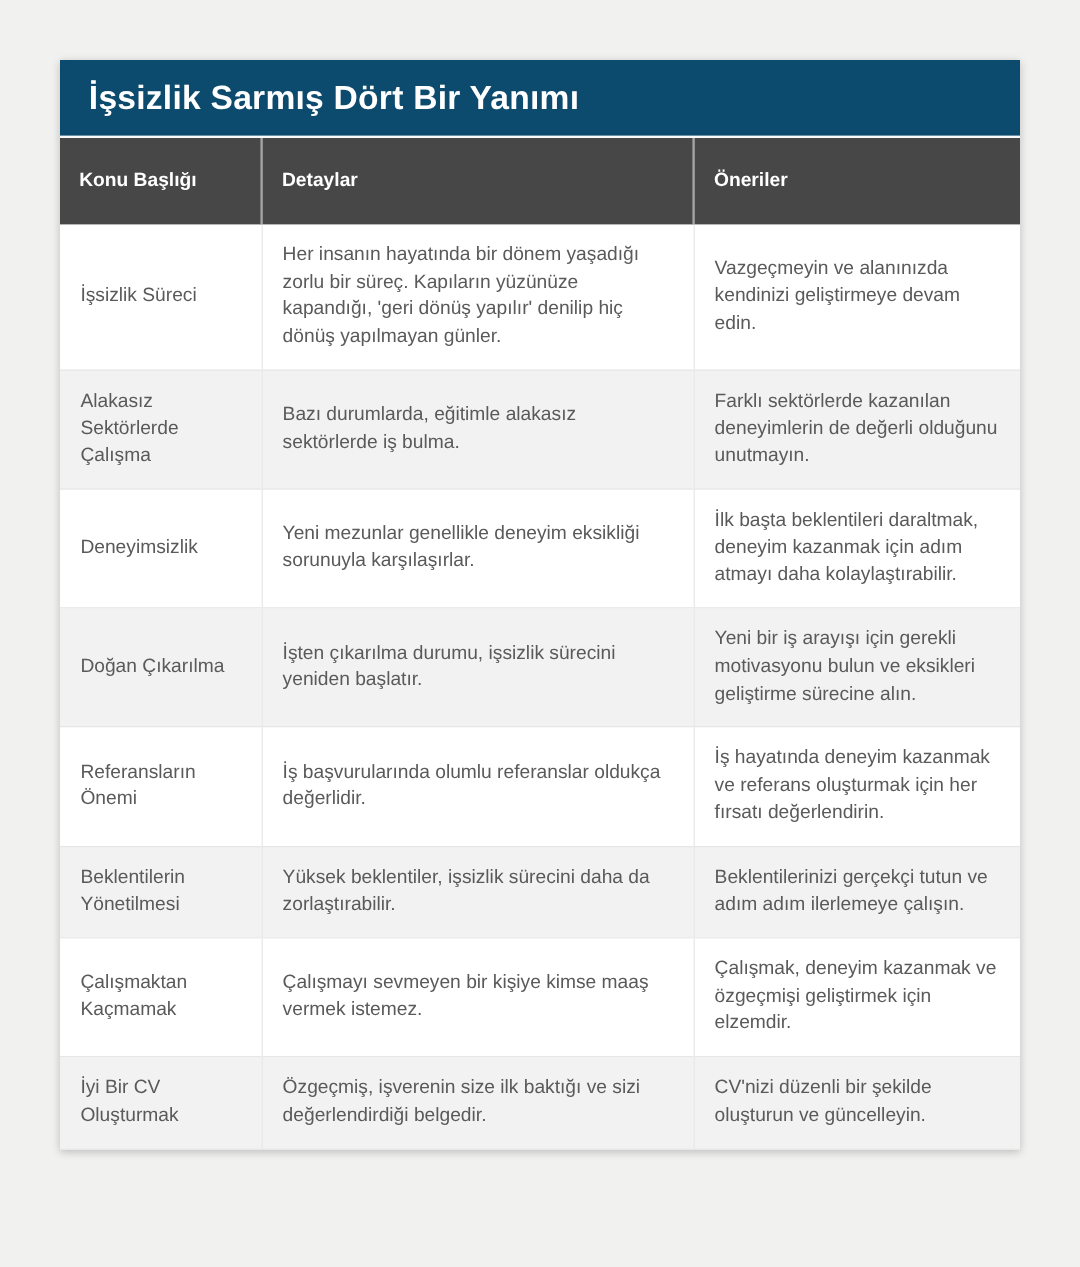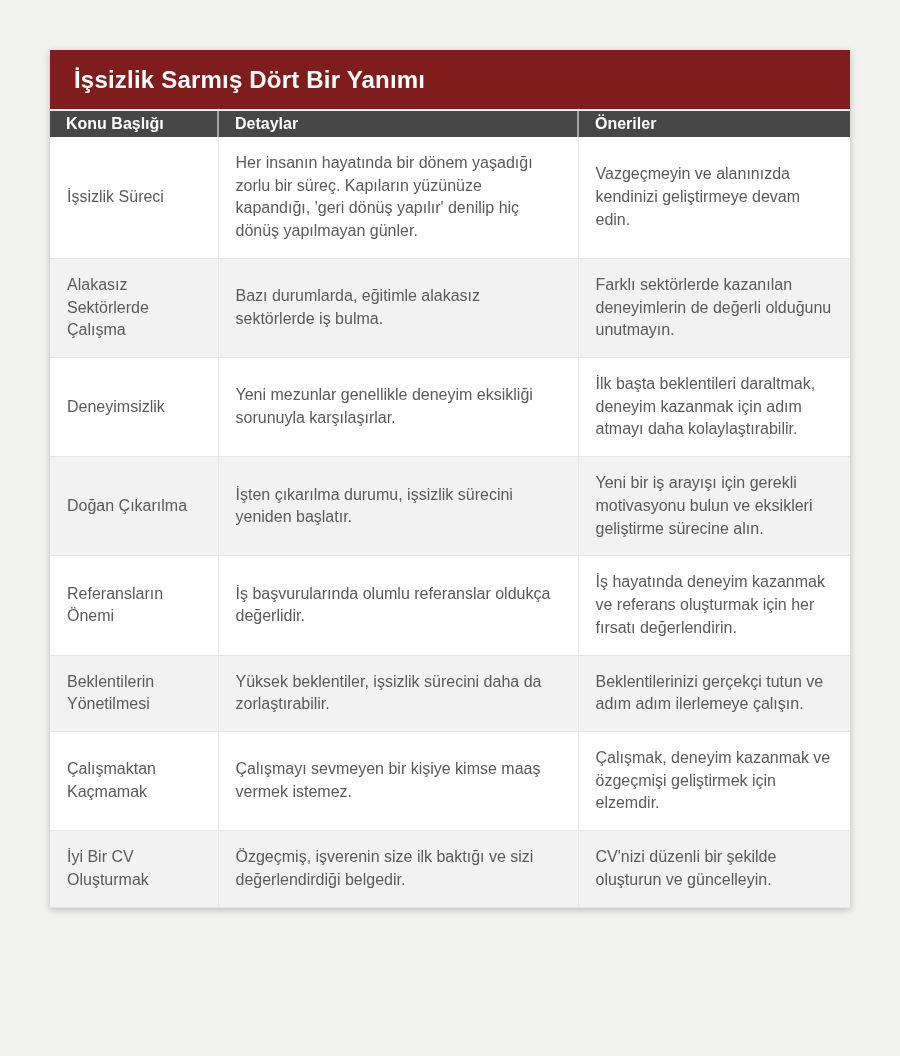--- a/index.html
+++ b/index.html
@@ -8,43 +8,43 @@
     background: #f1f1f0;
     font-family: "Liberation Sans", "DejaVu Sans", sans-serif;
   }
   .card {
     width: 800px;
     margin: 50px auto 0;
     background: #ffffff;
     box-shadow: 0 2px 7px rgba(0,0,0,0.22);
   }
   .title-bar {
-    background: #7f1d1d;
+    background: #0c4a6e;
     color: #ffffff;
-    font-size: 24px;
+    font-size: 28px;
     font-weight: bold;
     padding: 16px 24px 15px;
     letter-spacing: 0.2px;
     border-bottom: 2px solid #fafaf9;
   }
   table.topics {
     width: 100%;
     border-collapse: collapse;
     table-layout: fixed;
   }
   col.c-topic   { width: 21%; }
   col.c-details { width: 45%; }
   col.c-suggest { width: 34%; }
   thead th {
     background: #474747;
     color: #ffffff;
     font-size: 16px;
     font-weight: bold;
     text-align: left;
-    padding: 4px 16px;
+    padding: 27px 16px;
   }
   thead th + th { border-left: 2px solid #a3a3a3; }
   tbody td {
     font-size: 16px;
     line-height: 1.42;
     color: #5a5a5a;
     text-align: left;
     vertical-align: middle;
     padding: 15px 17px;
     border-top: 1px solid #e6e6e6;

